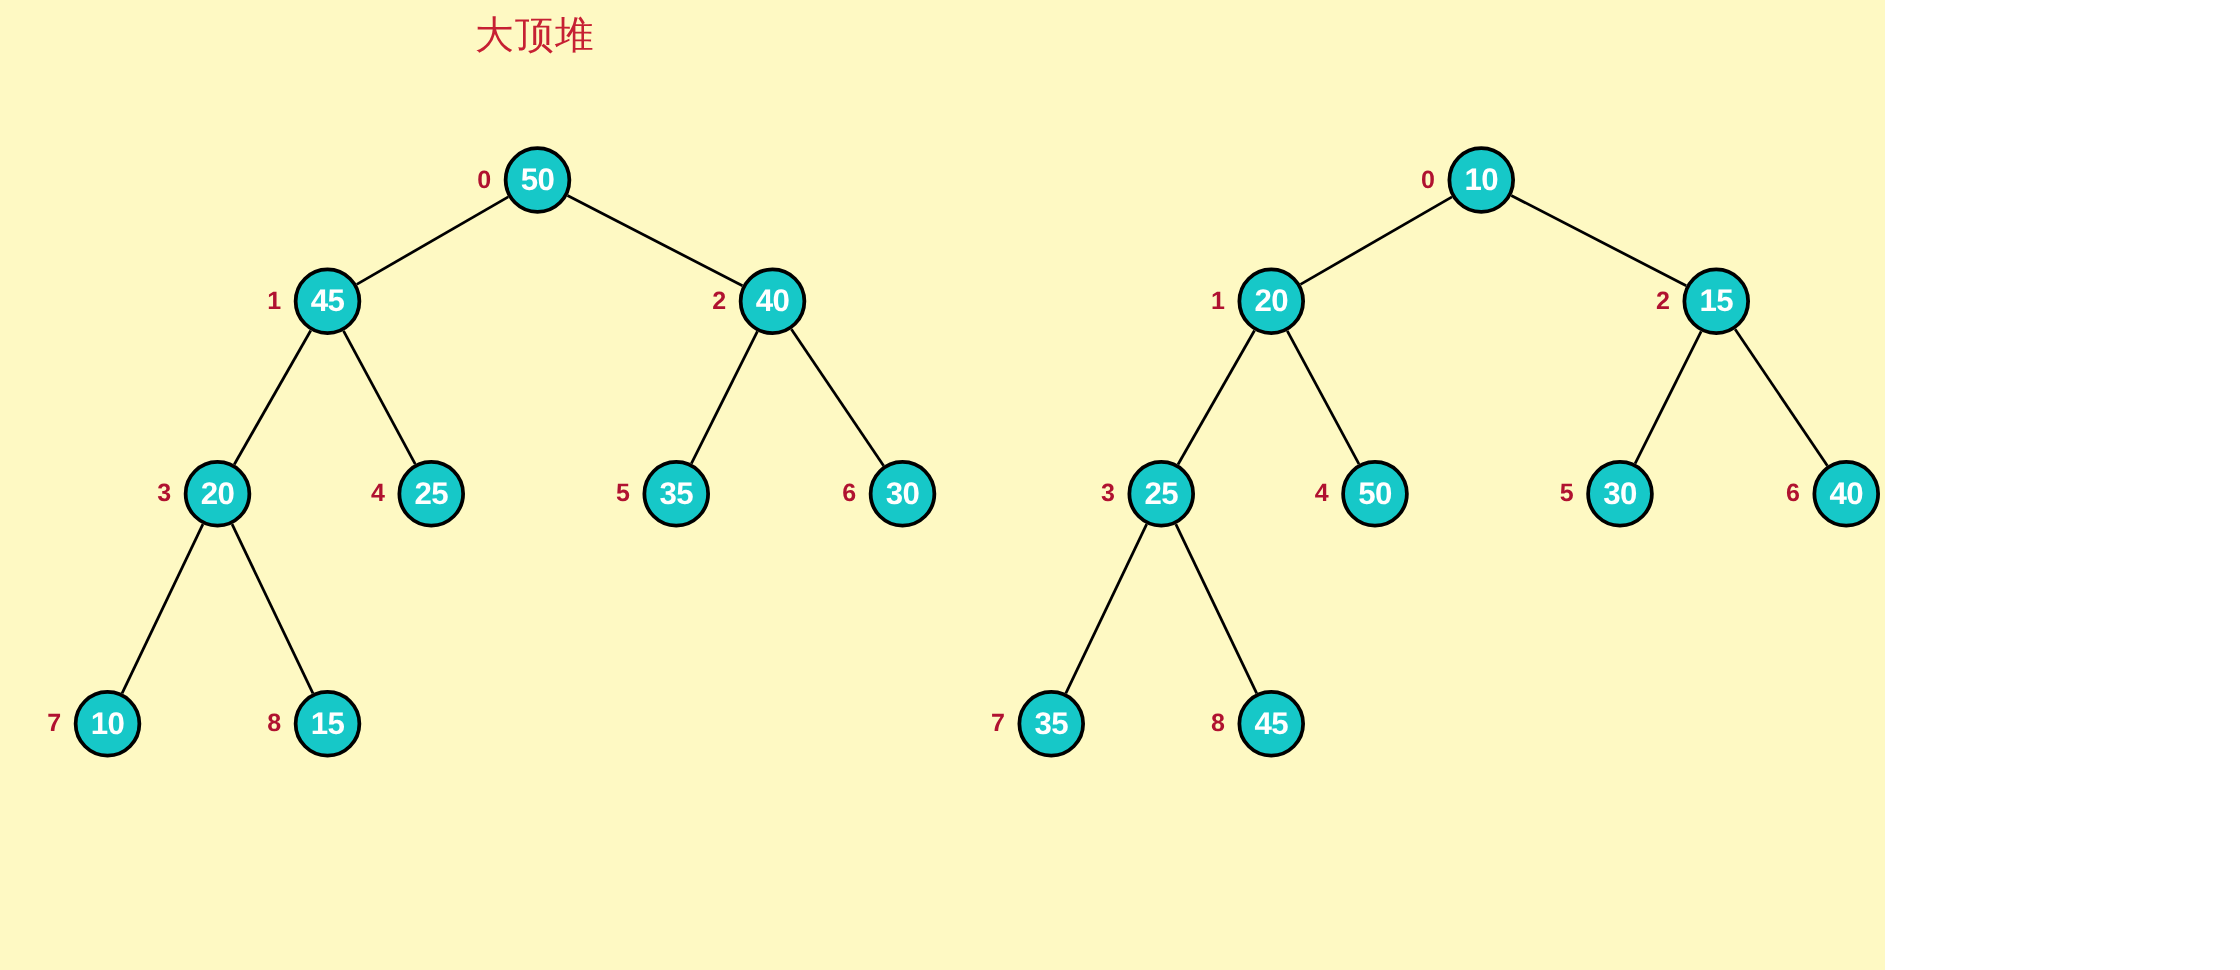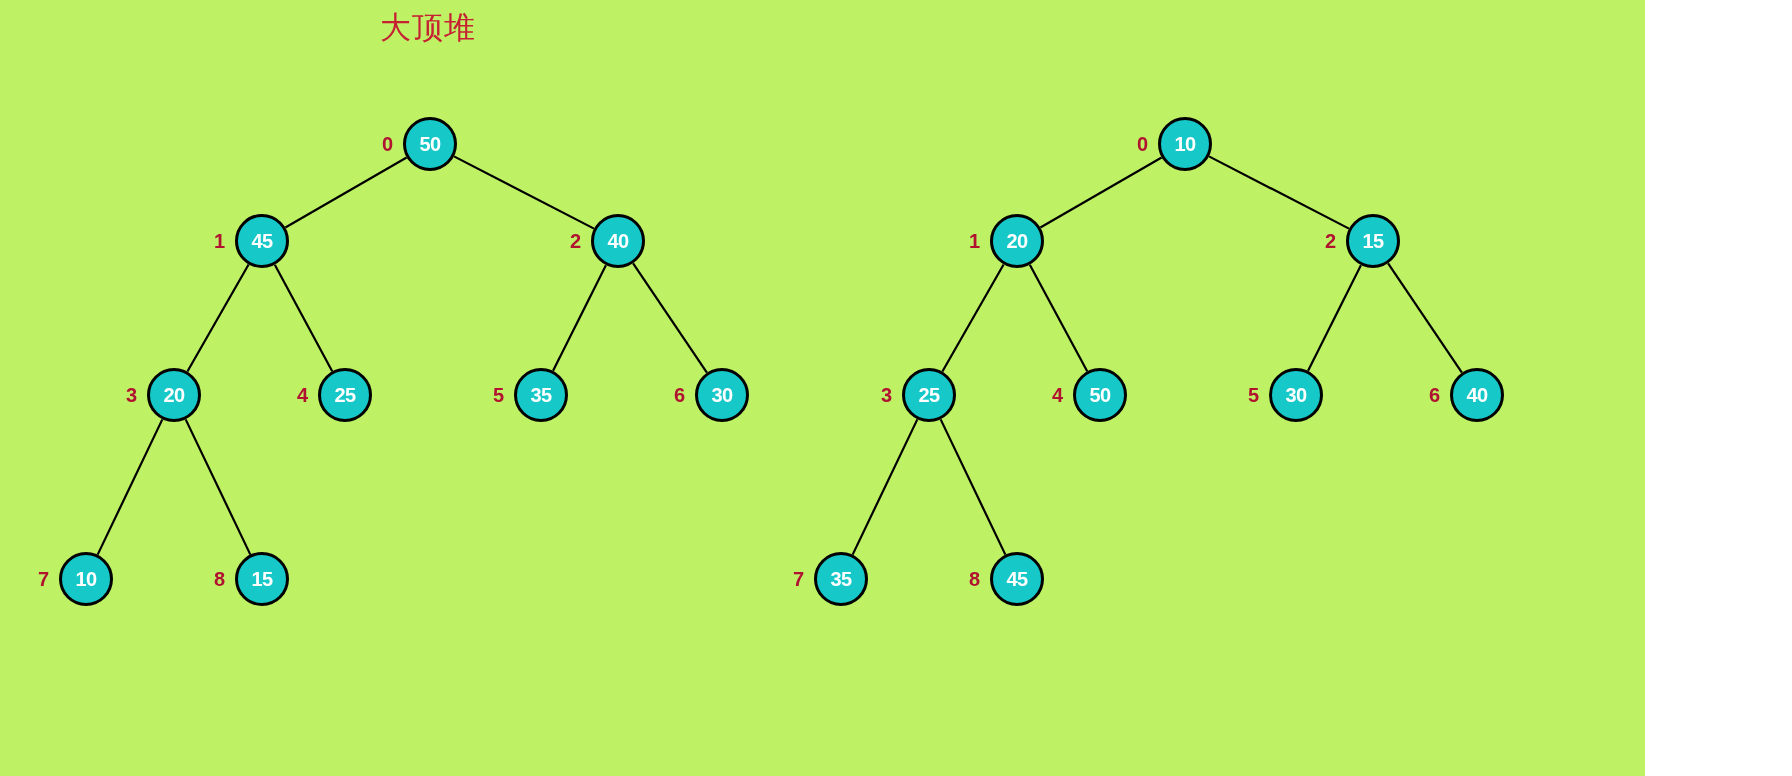--- a/index.html
+++ b/index.html
@@ -5,23 +5,23 @@
   html, body {
     margin: 0;
     padding: 0;
     background: #ffffff;
   }
   body {
     font-family: "Liberation Sans", "DejaVu Sans", sans-serif;
   }
   #canvas {
     position: relative;
-    width: 1645px;
+    width: 1508px;
     height: 776px;
-    background: #bef264;
+    background: #fef9c3;
     overflow: hidden;
   }
   .tree {
     position: absolute;
     top: 0;
     width: 896px;
     height: 776px;
   }
   #tree-left  { left: 0px; }
   #tree-right { left: 755px; }
@@ -64,21 +64,21 @@
     border-radius: 50%;
     background: #16c8c8;
     border: 3px solid #000000;
     box-sizing: border-box;
     display: flex;
     align-items: center;
     justify-content: center;
   }
   .node-value {
     color: #ffffff;
-    font-size: 20px;
+    font-size: 25px;
     font-weight: bold;
     line-height: 1;
     letter-spacing: -0.5px;
     user-select: none;
   }
   .node-index {
     position: absolute;
     color: #b01230;
     font-size: 20px;
     font-weight: bold;

